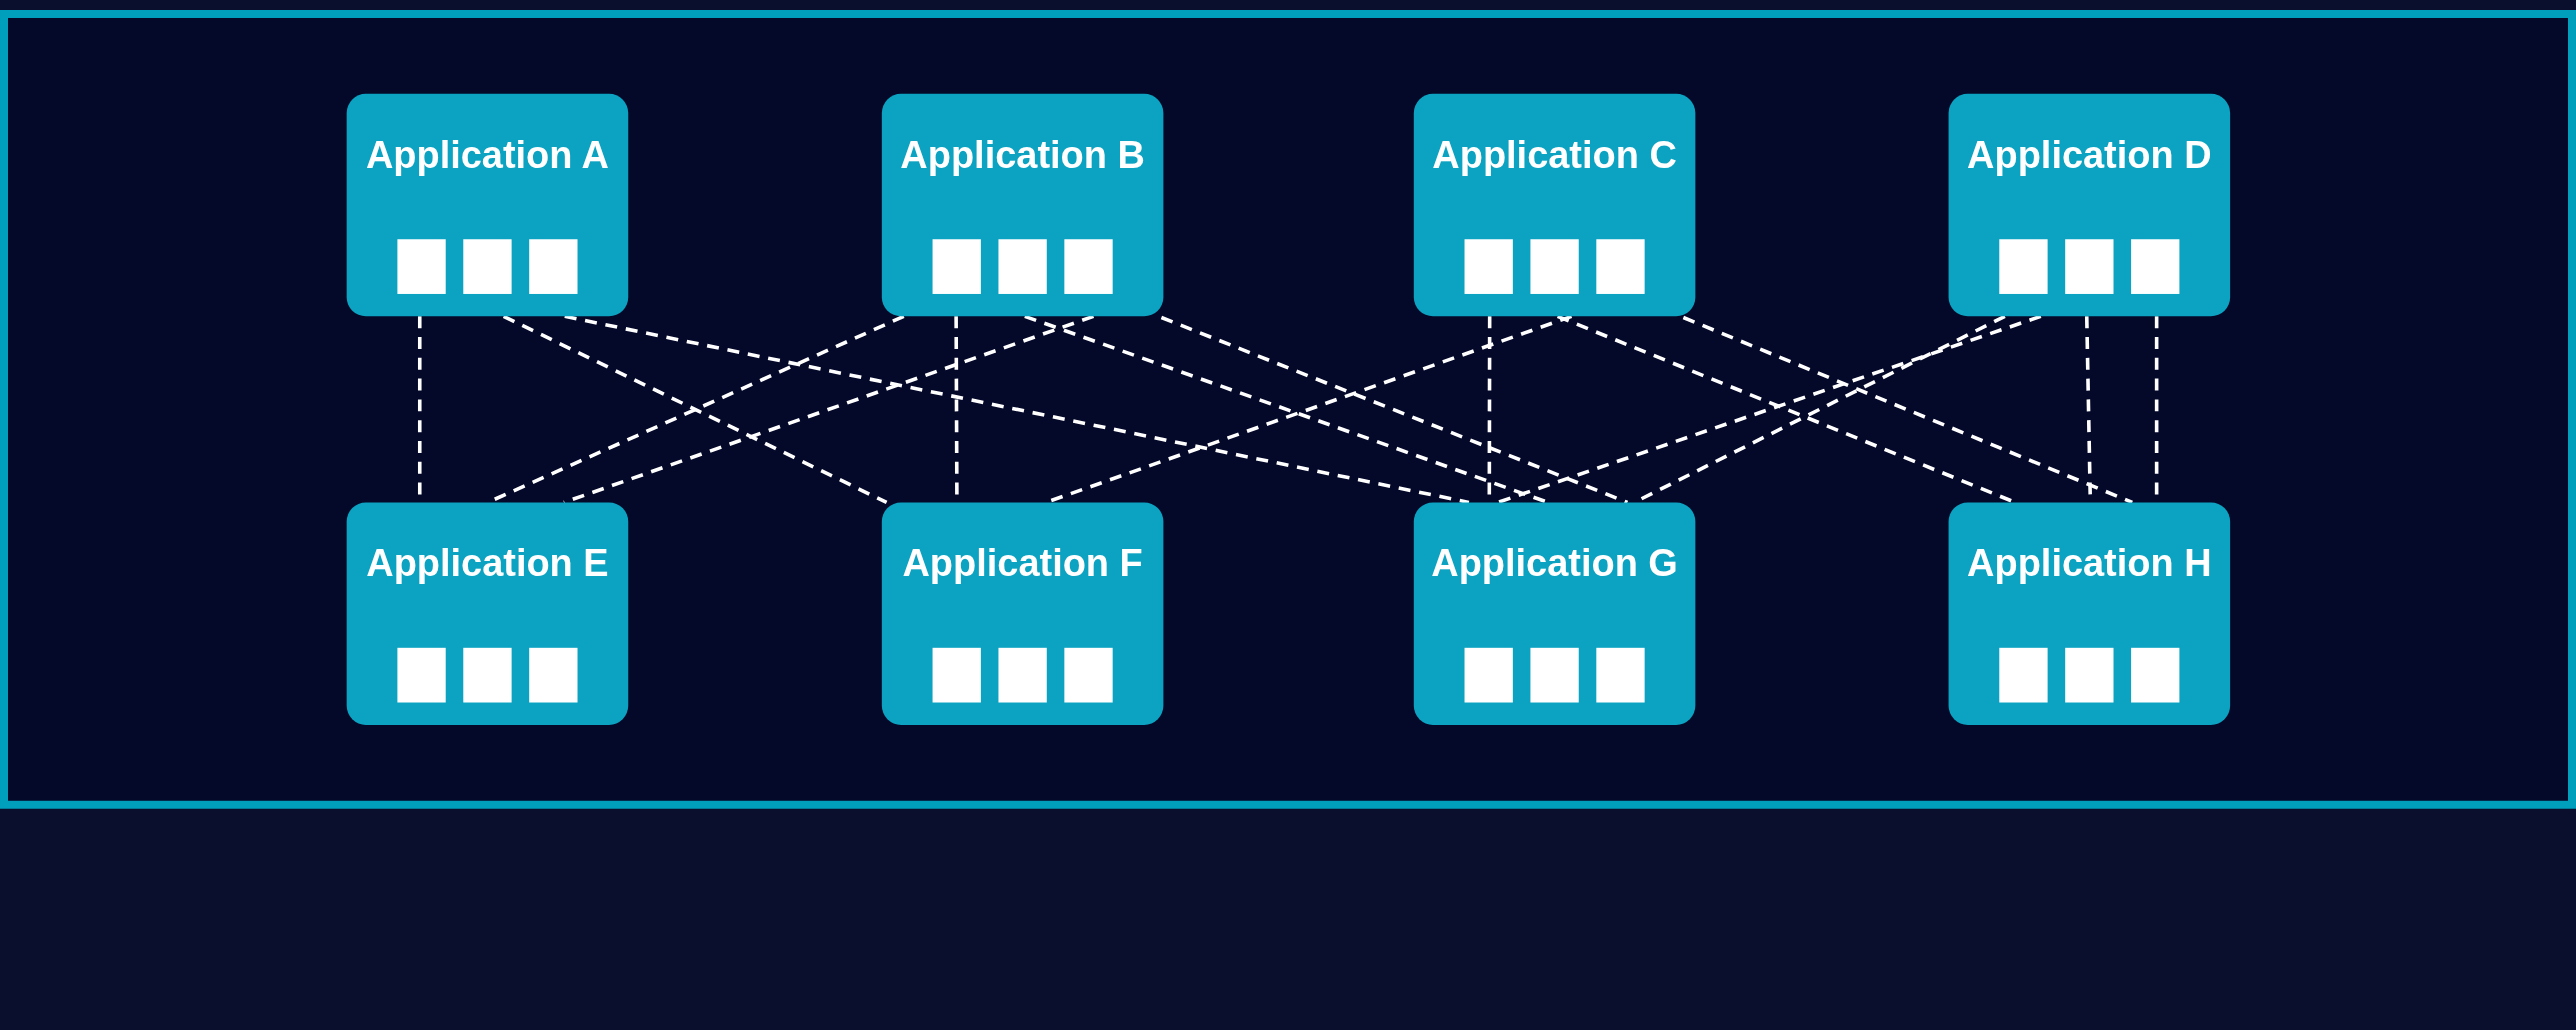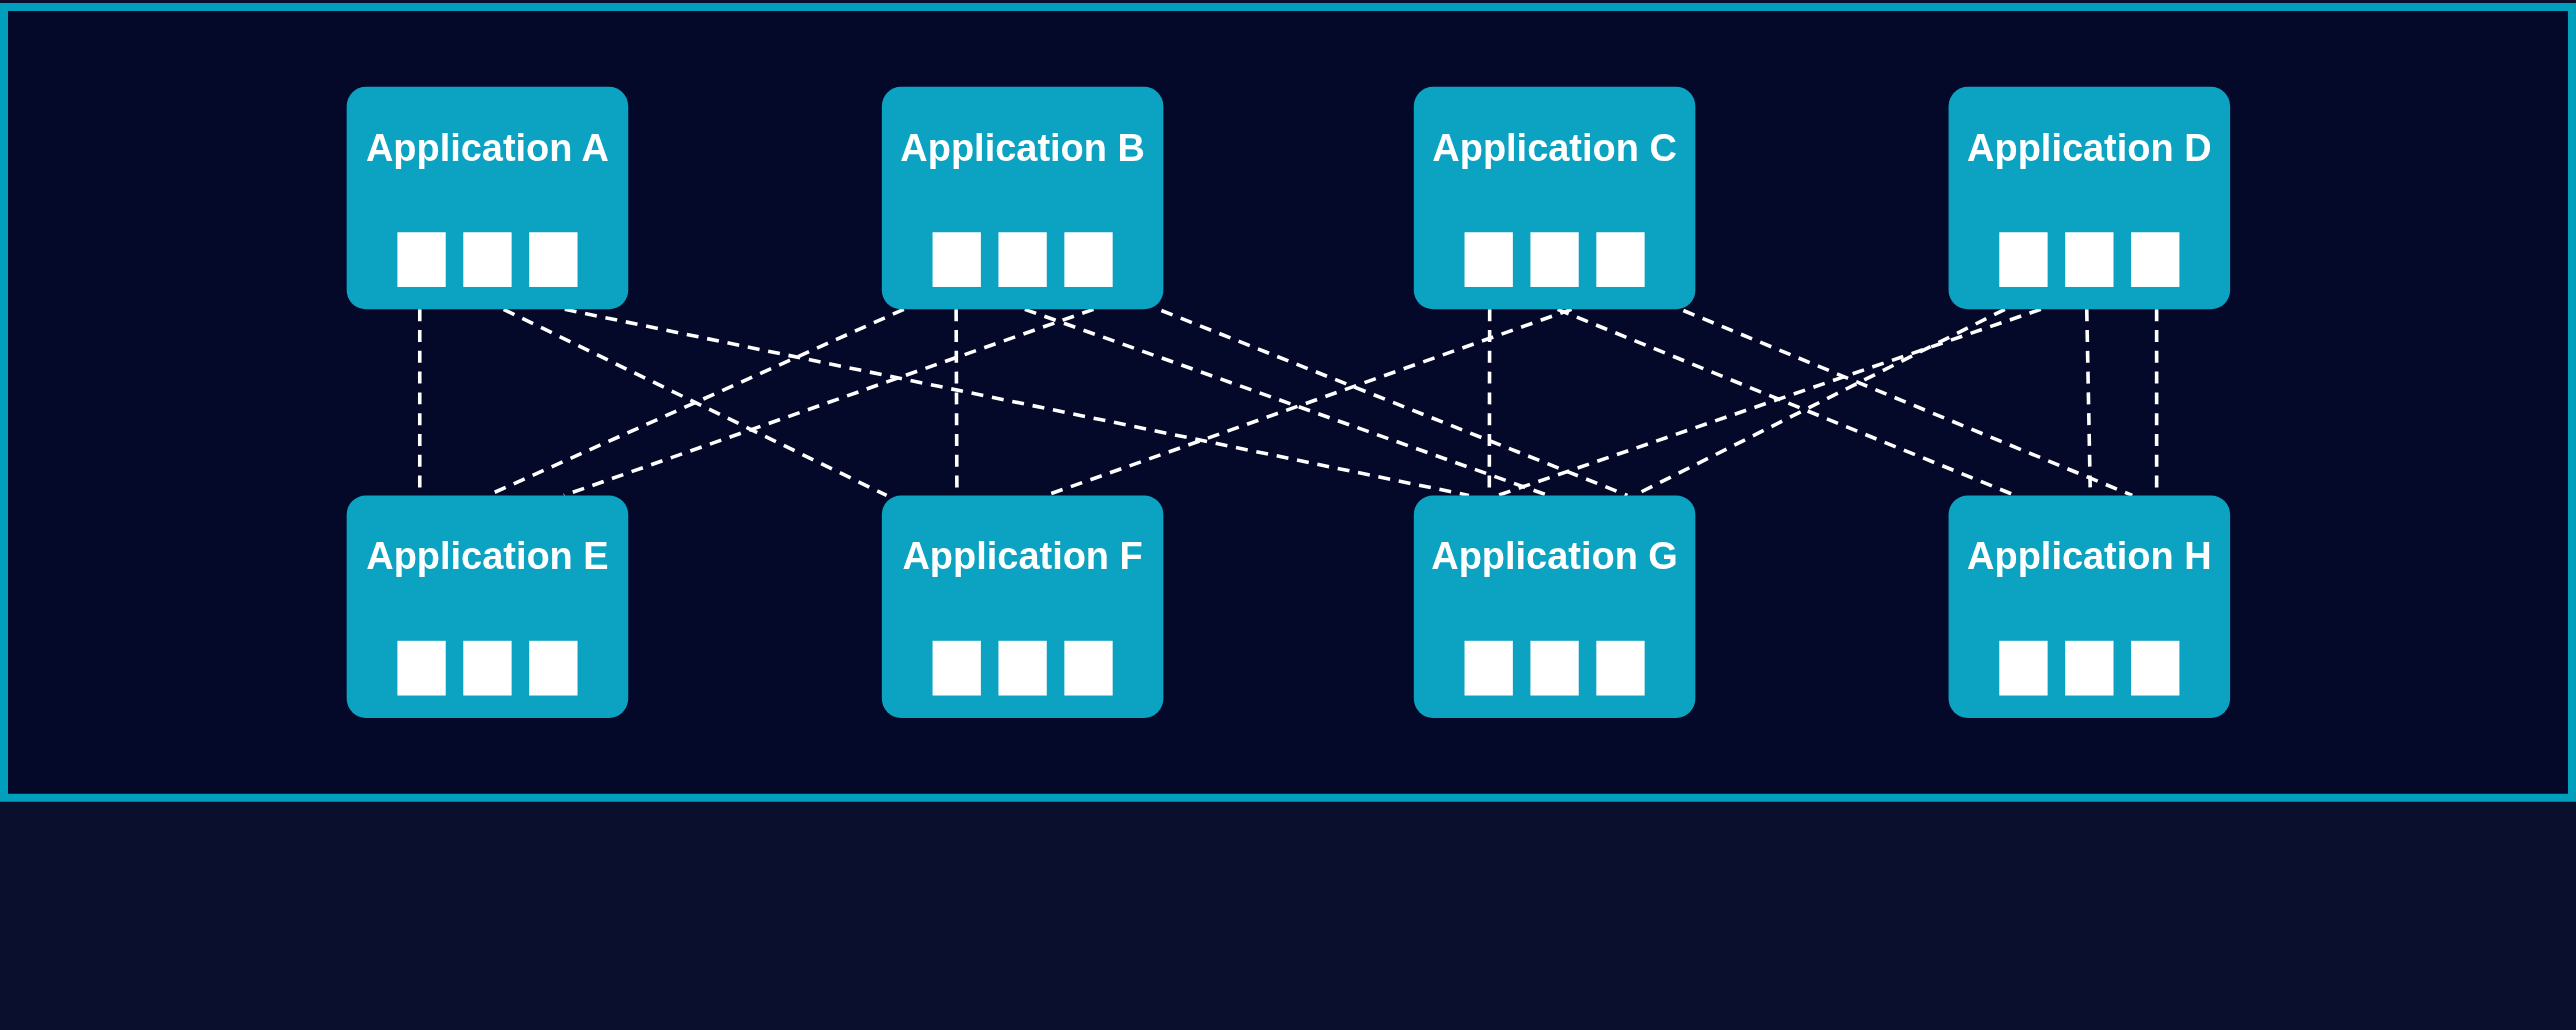--- a/index.html
+++ b/index.html
@@ -6,21 +6,21 @@
     margin: 0;
     padding: 0;
     background: #0a0f2e;
     font-family: "Liberation Sans", sans-serif;
   }
   .stage {
     width: 100%;
     max-width: 3323px;
     aspect-ratio: 6450 / 2000;
     display: block;
-    margin: 3px auto;
+    margin: 10px auto;
   }
   svg { display: block; width: 100%; height: 100%; }
   .app-label {
     font-family: "Liberation Sans", sans-serif;
     font-weight: 700;
     text-anchor: middle;
   }
 </style>
 </head>
 <body>

